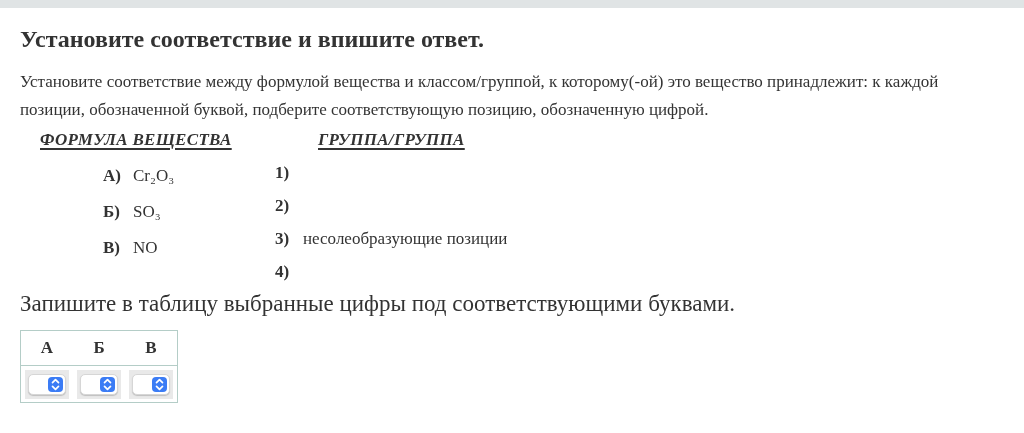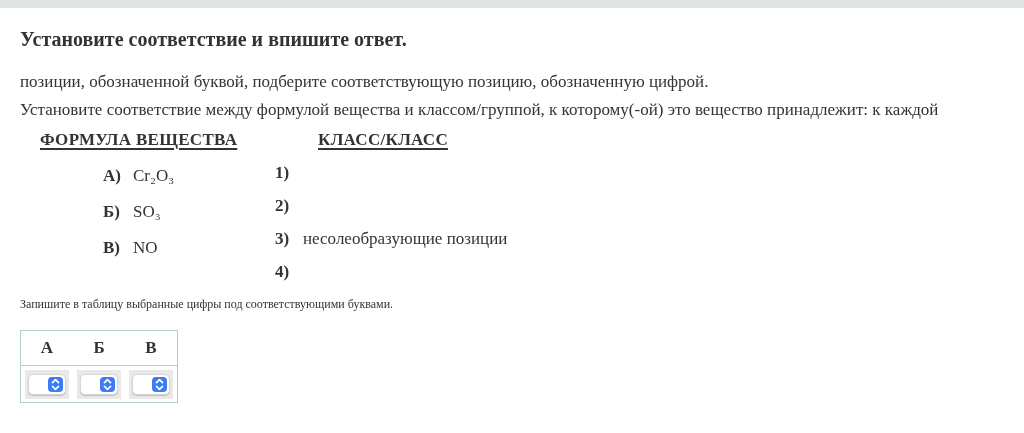--- a/index.html
+++ b/index.html
@@ -12,21 +12,21 @@
     font-family: "Liberation Serif", "DejaVu Serif", serif;
     color: var(--text, #333333);
   }
   .topbar {
     height: 8px;
     width: 100%;
     background: var(--top-bar, #e0e4e5);
   }
   .title {
     margin: 20px 20px 12px 20px;
-    font-size: 20px;
+    font-size: 24px;
     font-weight: bold;
     line-height: 22px;
   }
   .intro {
     margin: 18px 20px 0 20px;
     font-size: 17px;
     line-height: 28px;
   }
   .match {
     margin: 5px 0 0 20px;
@@ -34,31 +34,32 @@
     font-size: 17px;
   }
   .col-left  { width: 235px; }
   .col-header {
     font-weight: bold;
     line-height: 22px;
     text-decoration: underline;
     text-decoration-thickness: 1.5px;
     text-underline-offset: 3px;
     letter-spacing: 0.3px;
+    font-style: italic;
   }
   .col-left .col-header  { margin-left: 20px; }
   .col-right .col-header { margin-left: 63px; }
   .litem { margin-top: 14px; padding-left: 83px; display: flex; line-height: 22px; }
   .ritem { margin-top: 11px; padding-left: 20px; display: flex; line-height: 22px; }
   .col-right .ritem:first-of-type { margin-top: 12px; }
   .letter { width: 30px; font-weight: bold; flex: none; }
   .num    { width: 28px; font-weight: bold; flex: none; }
   .outro {
     margin: 10px 20px 7px 20px;
-    font-size: 12px;
+    font-size: 23px;
     line-height: 22px;
   }
   table.answers {
     margin: 15px 0 0 20px;
     border-collapse: collapse;
     border: 1px solid var(--table-border, #b4cdc7);
     background: #ffffff;
   }
   table.answers td {
     width: 52px;
@@ -114,42 +115,42 @@
   .stepper svg { display: block; }
 </style>
 </head>
 <body>
 
 <div class="topbar"></div>
 
 <div class="title">Установите соответствие и впишите ответ.</div>
 
 <div class="intro">
+  <div>Установите соответствие между формулой вещества и классом/группой, к которому(-ой) это вещество принадлежит: к каждой</div>
   <div>позиции, обозначенной буквой, подберите соответствующую позицию, обозначенную цифрой.</div>
-  <div>Установите соответствие между формулой вещества и классом/группой, к которому(-ой) это вещество принадлежит: к каждой</div>
 </div>
 
 <div class="match">
   <div class="col-left">
     <div class="col-header">ФОРМУЛА ВЕЩЕСТВА</div>
     <div class="litem">
       <span class="letter">А)</span>
       <span class="formula">Cr₂O₃</span>
     </div>
     <div class="litem">
       <span class="letter">Б)</span>
       <span class="formula">SO₃</span>
     </div>
     <div class="litem">
       <span class="letter">В)</span>
       <span class="formula">NO</span>
     </div>
   </div>
   <div class="col-right">
-    <div class="col-header">КЛАСС/КЛАСС</div>
+    <div class="col-header">ГРУППА/ГРУППА</div>
     <div class="ritem">
       <span class="num">1)</span>
     </div>
     <div class="ritem">
       <span class="num">2)</span>
     </div>
     <div class="ritem">
       <span class="num">3)</span>
       <span class="rlabel">несолеобразующие позиции</span>
     </div>

